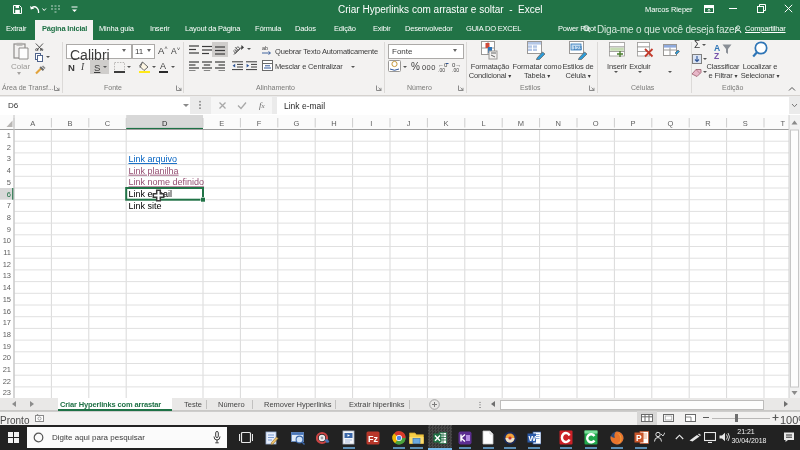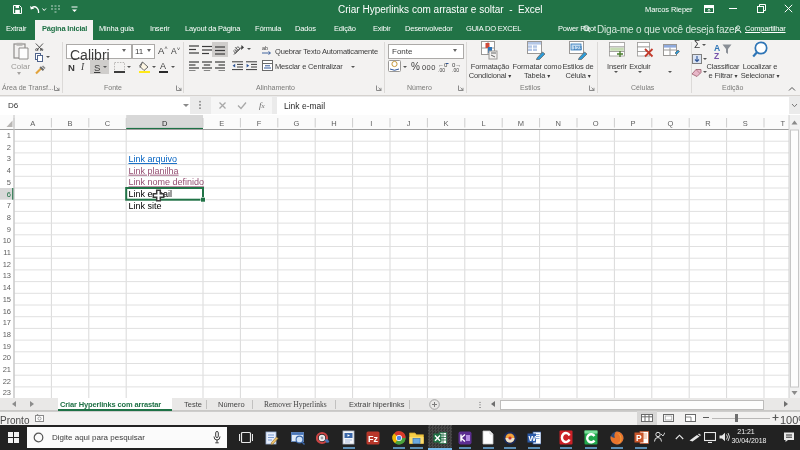--- a/index.html
+++ b/index.html
@@ -631,21 +631,21 @@
 <div class="ab" style="left:0;top:398px;width:800px;height:13px;background:#e9e8e7;border-bottom:1px solid #c9c8c6;box-sizing:border-box;"></div>
 <div class="ab" style="left:12px;top:401px;width:0;height:0;border-top:3.2px solid transparent;border-bottom:3.2px solid transparent;border-right:4px solid #8c8c8c;"></div>
 <div class="ab" style="left:30px;top:401px;width:0;height:0;border-top:3.2px solid transparent;border-bottom:3.2px solid transparent;border-left:4px solid #8c8c8c;"></div>
 <div class="ab" style="left:58px;top:398px;width:114px;height:13px;background:#fff;border-bottom:2px solid #1e7145;box-sizing:border-box;"></div>
 <div class="ab tx" style="left:60px;top:400px;font-size:7.5px;font-weight:bold;letter-spacing:-0.15px;color:#1e7145;">Criar Hyperlinks com arrastar</div>
 <div class="ab" style="left:206px;top:400px;width:1px;height:9px;background:#c2c1c0;"></div>
 <div class="ab tx" style="left:184px;top:400px;font-size:7.5px;color:#444;">Teste</div>
 <div class="ab" style="left:252px;top:400px;width:1px;height:9px;background:#c2c1c0;"></div>
 <div class="ab tx" style="left:218px;top:400px;font-size:7.5px;color:#444;">Número</div>
 <div class="ab" style="left:335px;top:400px;width:1px;height:9px;background:#c2c1c0;"></div>
-<div class="ab tx" style="left:264px;top:400px;font-size:7.5px;color:#444;font-family:Liberation Serif, serif;">Remover Hyperlinks</div>
+<div class="ab tx" style="left:264px;top:400px;font-size:7.5px;color:#444;">Remover Hyperlinks</div>
 <div class="ab" style="left:409px;top:400px;width:1px;height:9px;background:#c2c1c0;"></div>
 <div class="ab tx" style="left:349px;top:400px;font-size:7.5px;color:#444;">Extrair hiperlinks</div>
 <div class="ab" style="left:429px;top:399px;width:11px;height:11px;">
   <svg width="11" height="11">
         <circle cx="5.5" cy="5.5" r="4.8" fill="none" stroke="#9a9a9a" stroke-width="0.9"></circle>
         <path d="M5.5 3 V8 M3 5.5 H8" stroke="#7c7c7c" stroke-width="1"></path>
       </svg>
     </div>
 <div class="ab" style="left:479px;top:401px;width:2px;height:8px;background-image:radial-gradient(circle,#9a9a9a 0.6px,transparent 0.7px);background-size:2px 2.6px;"></div>
 <div class="ab" style="left:491px;top:401px;width:0;height:0;border-top:3.2px solid transparent;border-bottom:3.2px solid transparent;border-right:4px solid #6e6e6e;"></div>

